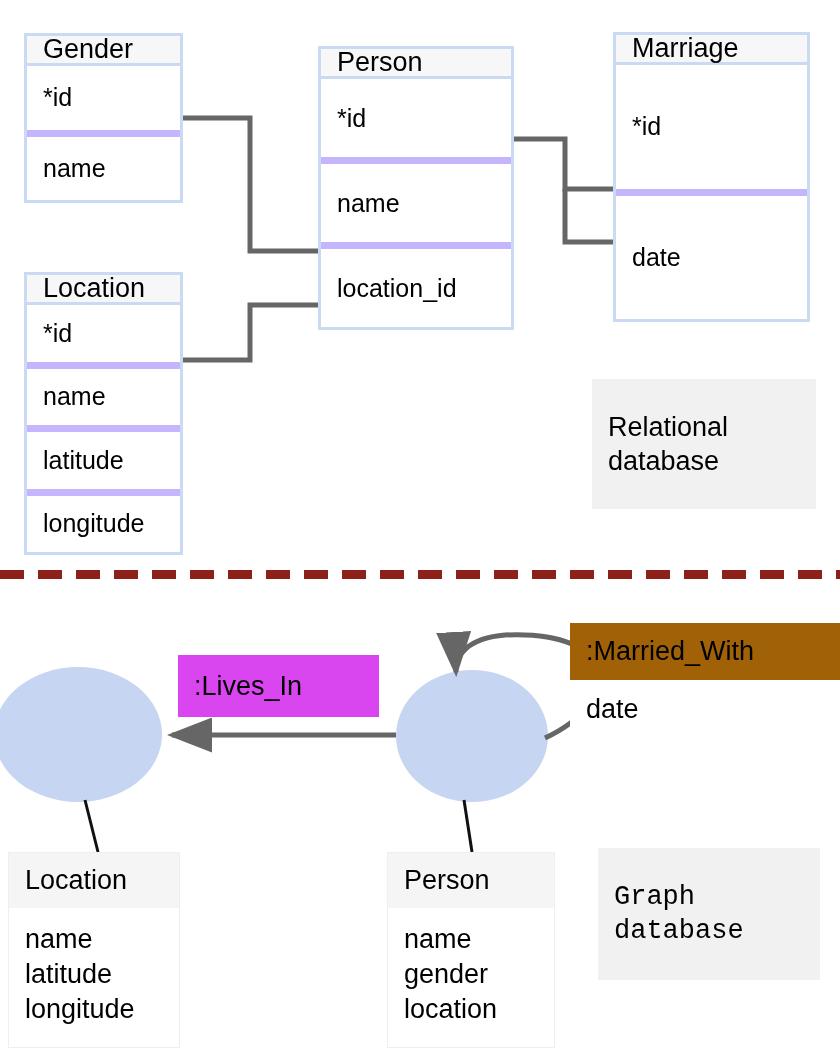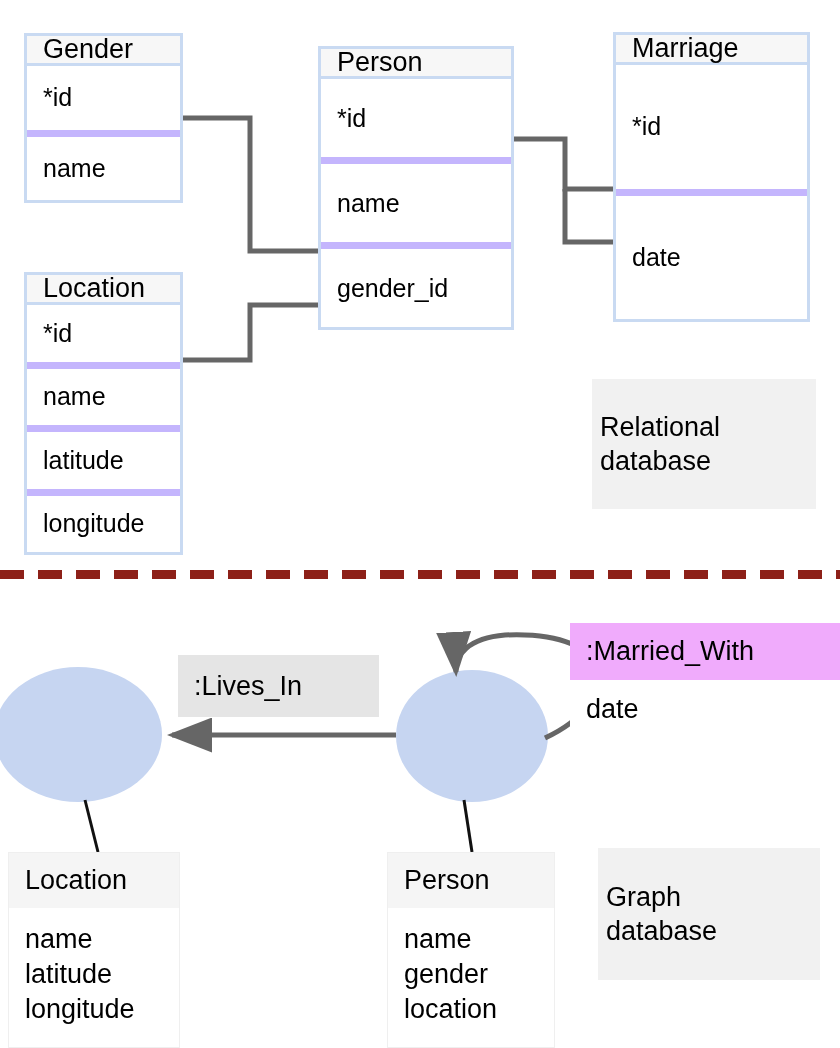--- a/index.html
+++ b/index.html
@@ -65,21 +65,21 @@
   
   .chip {
     position: absolute;
     background: #f1f1f1;
     font-size: 27px;
     line-height: 34px;
     box-sizing: border-box;
     display: flex;
     flex-direction: column;
     justify-content: center;
-    padding-left: 8px;
+    padding-left: 16px;
     white-space: pre-line;
   }
 
   
   #divider {
     position: absolute;
     left: 0;
     top: 570px;
     width: 840px;
     height: 9px;
@@ -120,36 +120,36 @@
 
   
   .rel-box {
     position: absolute;
     box-sizing: border-box;
     background: #ffffff;
     display: flex;
     flex-direction: column;
   }
   .rel-head {
-    background: #f0abfc;
+    background: #a16207;
     font-size: 27px;
     line-height: 1;
     padding: 15px 0 15px 16px;
   }
   .rel-row {
     background: #ffffff;
     font-size: 27px;
     line-height: 1;
     padding: 16px 0 16px 16px;
   }
 
   
   .edge-label {
     position: absolute;
-    background: #e5e5e5;
+    background: #d946ef;
     font-size: 27px;
     line-height: 1;
     padding: 13px 16px 13px 16px;
     box-sizing: border-box;
     white-space: nowrap;
   }
 </style>
 </head>
 <body>
 
@@ -177,21 +177,21 @@
     <div class="er-row">*id</div>
     <div class="er-row">name</div>
     <div class="er-row">latitude</div>
     <div class="er-row">longitude</div>
   </div>
 
   <div class="er-table" style="left:318px; top:46px; width:196px; height:284px;">
     <div class="er-header">Person</div>
     <div class="er-row">*id</div>
     <div class="er-row">name</div>
-    <div class="er-row">gender_id</div>
+    <div class="er-row">location_id</div>
   </div>
 
   <div class="er-table" style="left:613px; top:32px; width:197px; height:290px;">
     <div class="er-header">Marriage</div>
     <div class="er-row">*id</div>
     <div class="er-row">date</div>
   </div>
 
   <div class="chip" style="left:592px; top:379px; width:224px; height:130px;">Relational
 database</div>
@@ -235,16 +235,16 @@
 longitude</div>
   </div>
 
   <div class="prop-box" style="left:387px; top:852px; width:168px; height:196px;">
     <div class="prop-head">Person</div>
     <div class="prop-body">name
 gender
 location</div>
   </div>
 
-  <div class="chip" style="left:598px; top:848px; width:222px; height:132px;">Graph
+  <div class="chip" style="left:598px; top:848px; width:222px; height:132px;font-family:Liberation Mono, monospace;">Graph
 database</div>
 
 </div>
 
 </body></html>

